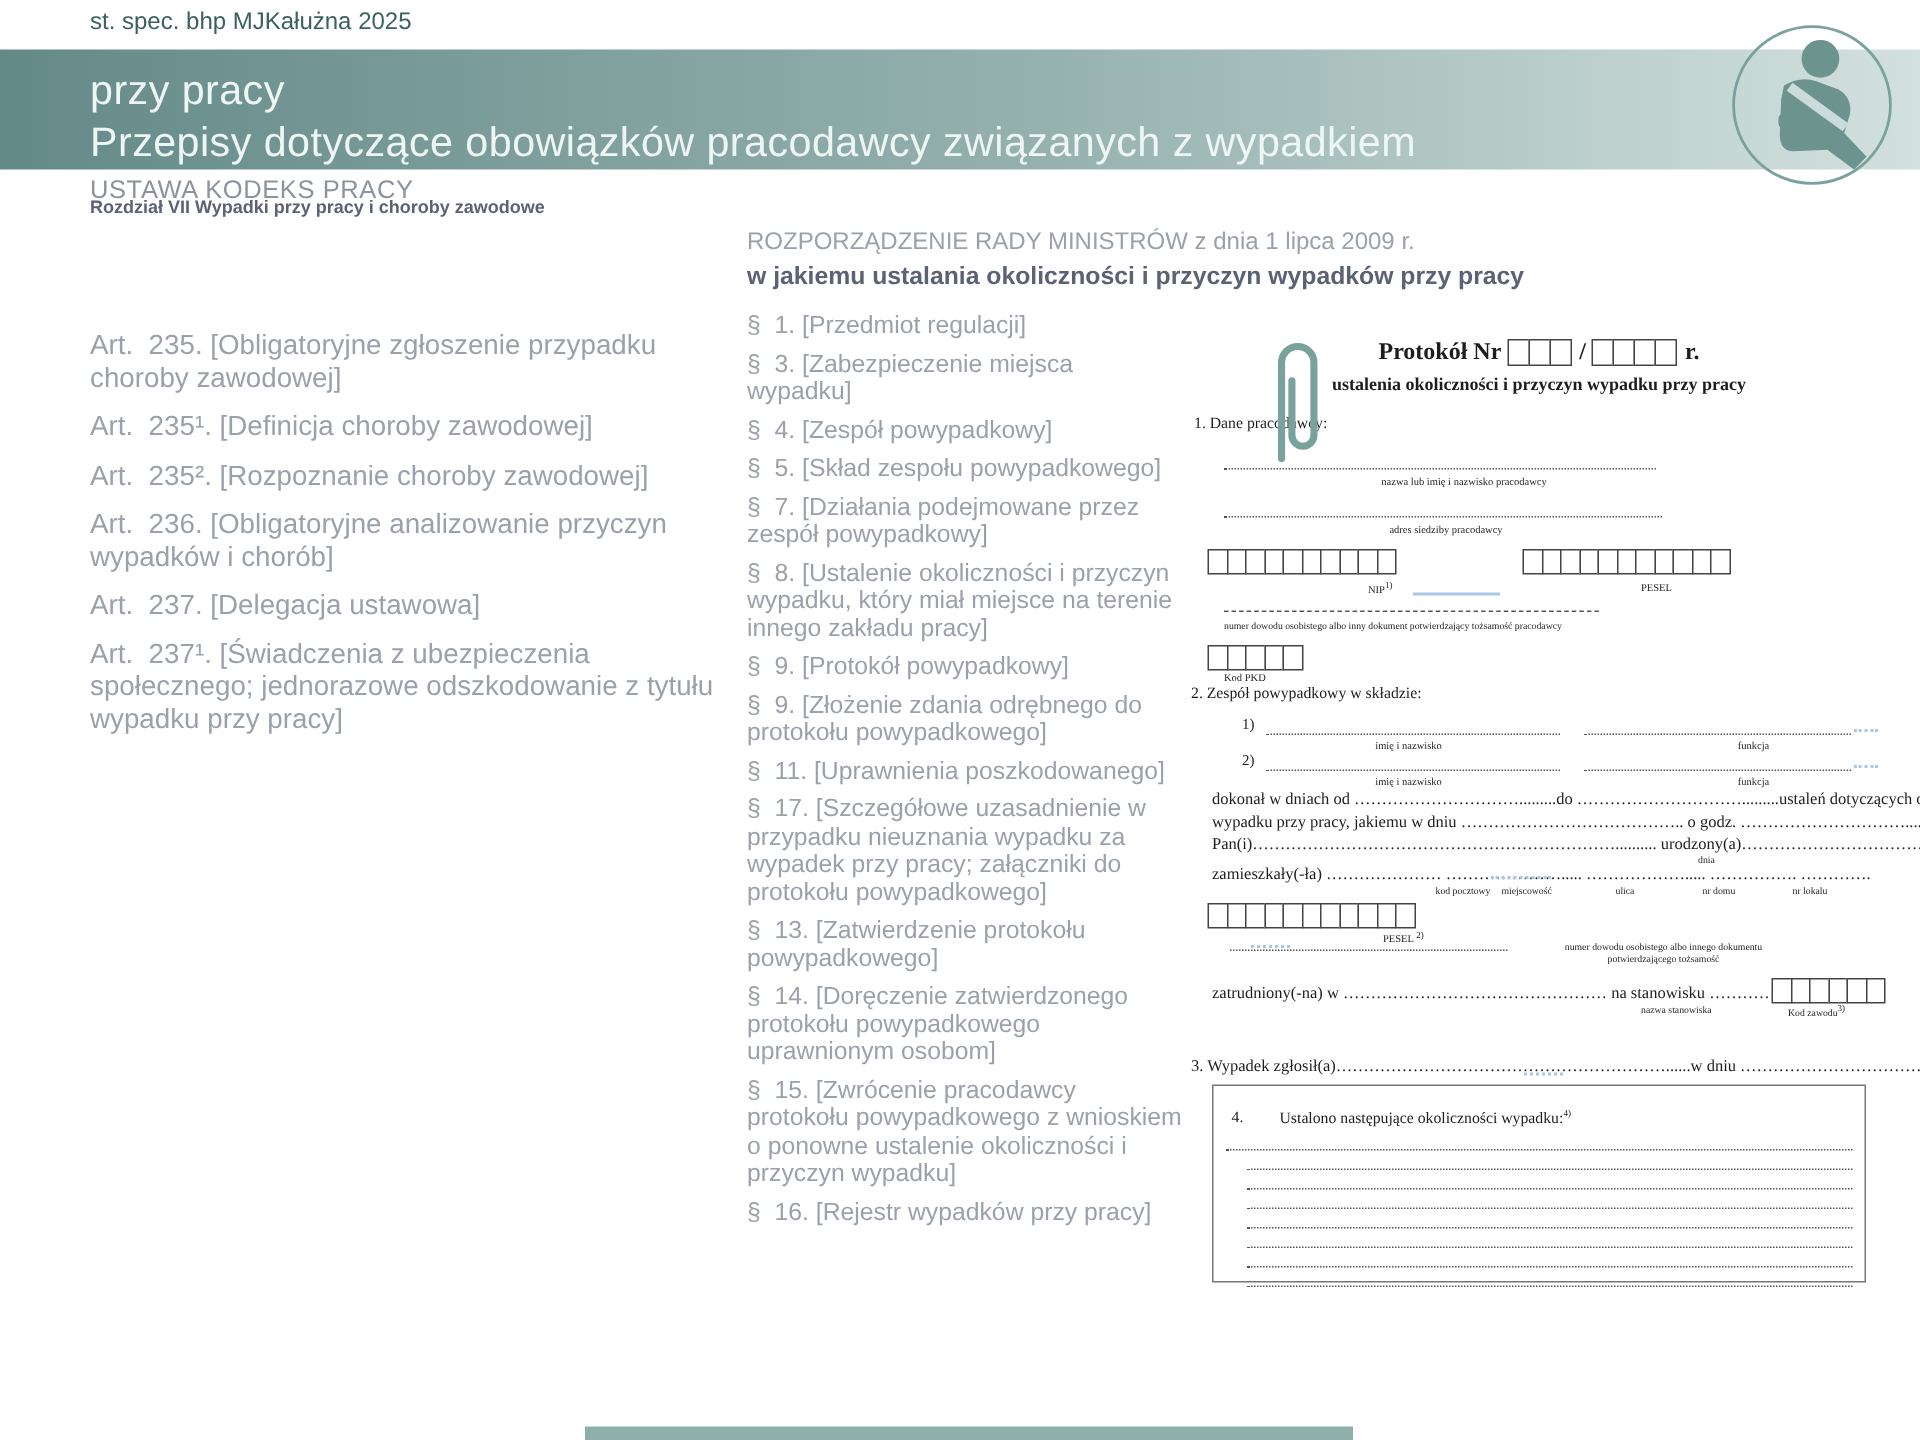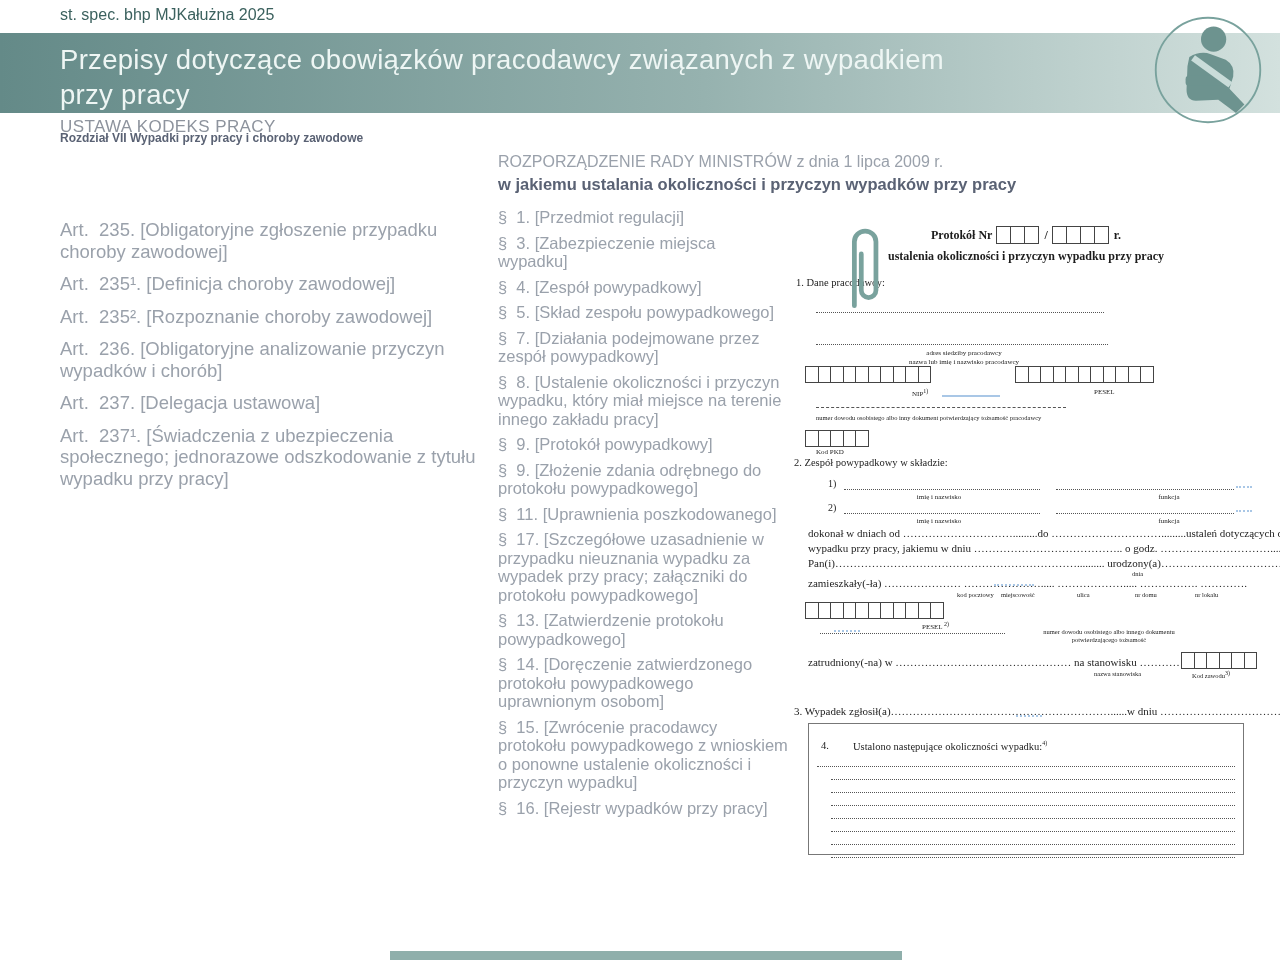--- a/index.html
+++ b/index.html
@@ -27,21 +27,21 @@
   .reg1{position:absolute;left:498px;top:153px;font-size:16px;color:var(--body-gray);white-space:nowrap;}
   .reg2{position:absolute;left:498px;top:175px;font-size:16.5px;font-weight:700;color:var(--heading);white-space:nowrap;}
   .paragraphs{position:absolute;left:498px;top:208px;width:290px;font-size:16.5px;line-height:18.5px;
               color:var(--body-gray);}
   .paragraphs li{margin-bottom:7px;white-space:pre-wrap;}
   
   .form{position:absolute;left:794px;top:222px;width:464px;height:645px;
         font-family:"Liberation Serif",serif;color:var(--form-ink);}
   .form .abs{position:absolute;white-space:nowrap;}
   .proto-line{position:absolute;left:0;top:4px;width:100%;display:flex;justify-content:center;
-              align-items:center;gap:5px;font-size:12px;font-weight:700;}
+              align-items:center;gap:5px;font-size:16px;font-weight:700;}
   .subtitle{position:absolute;left:0;top:27px;width:100%;text-align:center;font-size:12px;font-weight:700;}
   .slabel{font-size:10.5px;}
   .cells{display:flex;position:absolute;}
   .cell{width:11.5px;height:15px;border:1px solid #444;margin-left:-1px;background:#fff;}
   .cells.big .cell{width:13px;height:16px;}
   .cells.inline{position:static;}
   .dl{position:absolute;border-bottom:1.2px dotted #555;height:0;}
   .cap{position:absolute;font-size:7px;color:#222;white-space:nowrap;}
   .cap.center{text-align:center;}
   .cap.tiny{font-size:6.5px;}
@@ -60,22 +60,22 @@
 </style>
 </head>
 <body>
 
 <div class="slide">
 
   <div class="credit">st. spec. bhp MJKałużna 2025</div>
 
   <div class="band"></div>
   <div class="title">
+    <div>przy pracy</div>
     <div>Przepisy dotyczące obowiązków pracodawcy związanych z wypadkiem</div>
-    <div>przy pracy</div>
   </div>
 
   <div class="logo">
     <svg width="112" height="112" viewBox="0 0 120 120">
       <circle class="ring" cx="60" cy="60" r="56" fill="none" stroke="var(--accent-teal)" stroke-width="2"></circle>
       <g fill="var(--logo-fill)">
         <circle cx="66" cy="27" r="13.5"></circle>
         <path d="M40 46 Q52 39 63 43 L79 49 Q89 55 87 67 L83 80 L99 97 L90 106 L71 92 L47 93 Q37 93 37 81 L38 56 Z"></path>
         <rect x="36" y="66" width="38" height="11" rx="4"></rect>
       </g>
@@ -137,21 +137,21 @@
           <div class="cell"></div>
           <div class="cell"></div>
         </span>
       <span>r.</span>
     </div>
     <div class="subtitle">ustalenia okoliczności i przyczyn wypadku przy pracy</div>
 
     <div class="abs slabel" style="left:2px;top:55px;">1. Dane pracodawcy:</div>
 
     <div class="dl" style="left:22px;top:90px;width:288px;"></div>
-    <div class="cap center" style="left:60px;top:95px;width:220px;margin-top:41px;">nazwa lub imię i nazwisko pracodawcy</div>
+    <div class="cap center" style="left:72px;top:95px;width:220px;">nazwa lub imię i nazwisko pracodawcy</div>
 
     <div class="dl" style="left:22px;top:122px;width:292px;"></div>
     <div class="cap center" style="left:60px;top:127px;width:220px;">adres siedziby pracodawcy</div>
 
     <div class="cells" style="left:12px;top:144px;">
         <div class="cell"></div>
         <div class="cell"></div>
         <div class="cell"></div>
         <div class="cell"></div>
         <div class="cell"></div>

